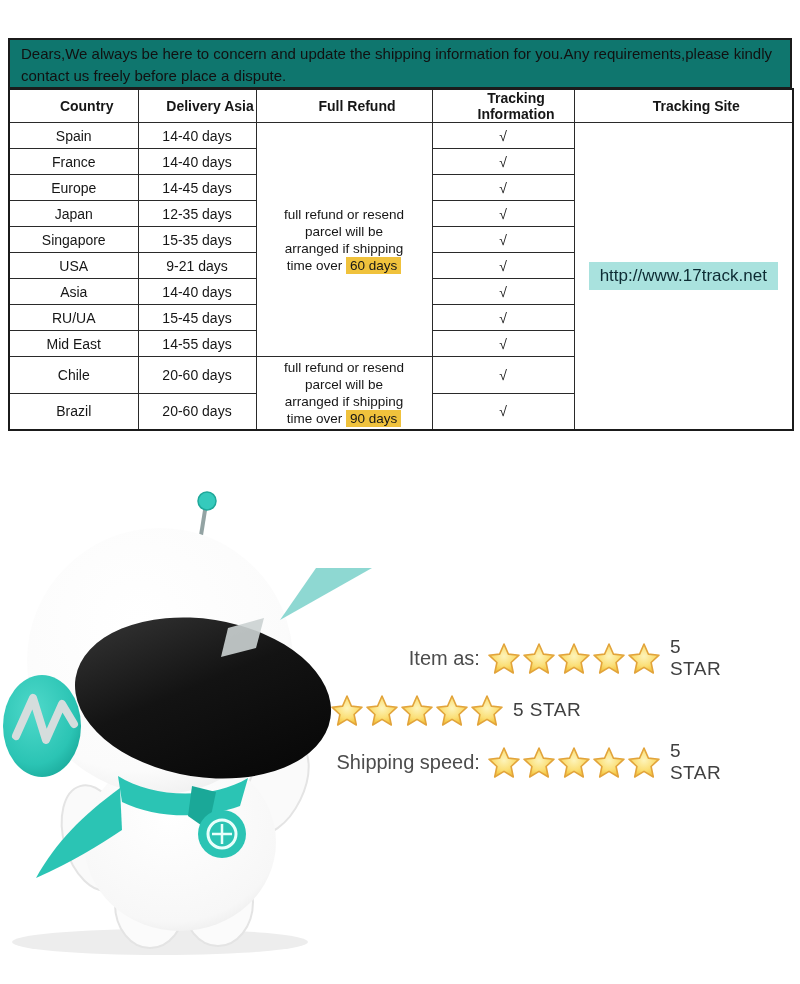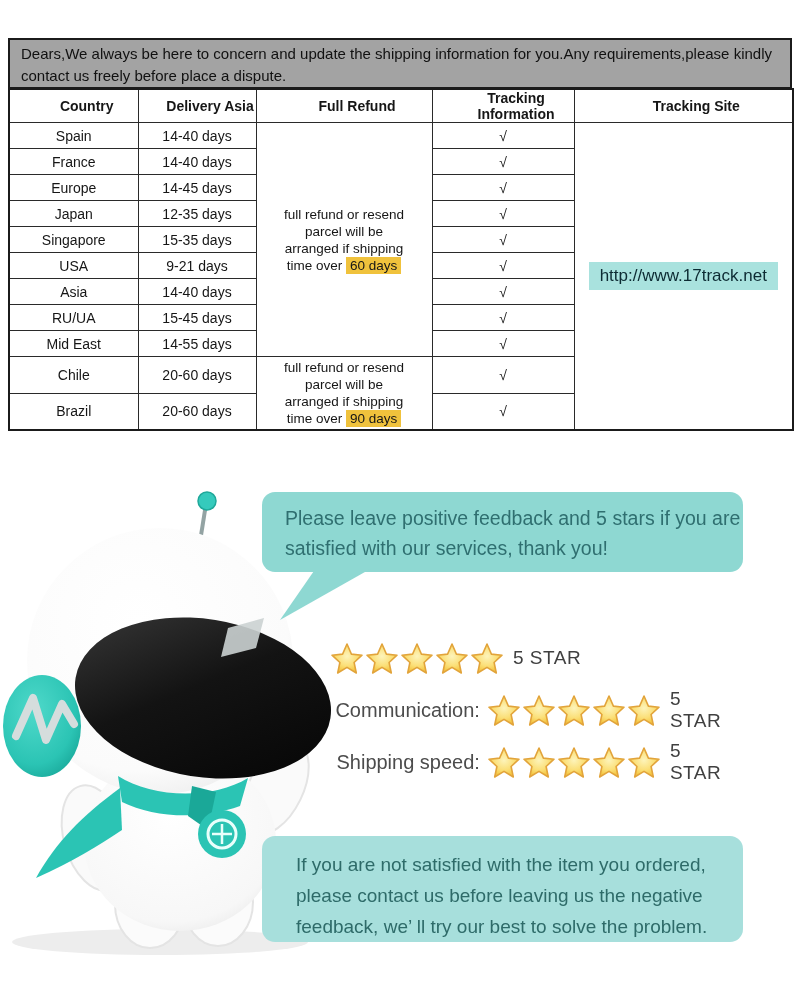--- a/index.html
+++ b/index.html
@@ -8,21 +8,21 @@
     width: 800px; height: 984px;
     font-family: "Liberation Sans", sans-serif;
     position: relative; overflow: hidden;
     color: #111;
   }
   .page { position: relative; width: 800px; height: 984px; }
 
   
   .notice-box {
     position: absolute; left: 8px; top: 38px; width: 784px; height: 51px;
-    border: 2.5px solid #1b1b1b; background: #a3a3a3;
+    border: 2.5px solid #1b1b1b; background: #0f766e;
     padding: 3px 11px; font-size: 15px; line-height: 21.5px; color: #111;
   }
 
   
   table.ship {
     position: absolute; left: 8px; top: 88px; width: 784px;
     border-collapse: collapse; table-layout: fixed;
     font-size: 14px; color: #161616;
     border: 2.5px solid #1b1b1b;
   }
@@ -214,29 +214,26 @@
     <ellipse cx="42" cy="240" rx="39" ry="51" fill="url(#earGrad)"></ellipse>
     <polyline points="16,250 33,212 46,254 62,218 74,238" fill="none" stroke="#d5dddd" stroke-width="8" stroke-linecap="round" stroke-linejoin="round"></polyline>
     <path d="M120,302 C82,330 56,356 36,392 C72,376 98,360 122,344 Z" fill="#2bc4b4"></path>
     <path d="M118,290 C152,312 212,314 248,292 L240,320 C202,334 154,332 122,316 Z" fill="#2bc4b4"></path>
     <path d="M192,300 L216,306 L208,344 L188,330 Z" fill="#1aa898"></path>
     <circle cx="222" cy="348" r="24" fill="#2bc4b4"></circle>
     <circle cx="222" cy="348" r="14" fill="none" stroke="#e9fffb" stroke-width="3"></circle>
     <path d="M212,348 L232,348 M222,338 L222,358" stroke="#e9fffb" stroke-width="2.5"></path>
   </svg>
 
-  <div class="bubble">
-    <span class="bubble-line">Please leave positive feedback and 5 stars if you are</span>
-    <span class="bubble-line">satisfied with our services, thank you!</span>
-  </div>
   <svg class="bubble-tail" width="110" height="58">
     <polygon points="48,0 104,0 12,52" fill="#8ed8d2"></polygon>
   </svg>
 
   <div class="rating-row" id="rating-0">
+    <span class="rating-label">Item as:</span>
     <span class="stars">
       <svg class="star" viewBox="0 0 34 33">
           <use href="#starShape" fill="url(#starGrad)" stroke="#e2a43b" stroke-width="1.6" stroke-linejoin="round"></use>
         </svg>
       <svg class="star" viewBox="0 0 34 33">
           <use href="#starShape" fill="url(#starGrad)" stroke="#e2a43b" stroke-width="1.6" stroke-linejoin="round"></use>
         </svg>
       <svg class="star" viewBox="0 0 34 33">
           <use href="#starShape" fill="url(#starGrad)" stroke="#e2a43b" stroke-width="1.6" stroke-linejoin="round"></use>
         </svg>
@@ -244,21 +241,20 @@
           <use href="#starShape" fill="url(#starGrad)" stroke="#e2a43b" stroke-width="1.6" stroke-linejoin="round"></use>
         </svg>
       <svg class="star" viewBox="0 0 34 33">
           <use href="#starShape" fill="url(#starGrad)" stroke="#e2a43b" stroke-width="1.6" stroke-linejoin="round"></use>
         </svg>
     </span>
     <span class="star-suffix">5 STAR</span>
   </div>
 
   <div class="rating-row" id="rating-1">
-    <span class="rating-label">Communication:</span>
     <span class="stars">
       <svg class="star" viewBox="0 0 34 33">
           <use href="#starShape" fill="url(#starGrad)" stroke="#e2a43b" stroke-width="1.6" stroke-linejoin="round"></use>
         </svg>
       <svg class="star" viewBox="0 0 34 33">
           <use href="#starShape" fill="url(#starGrad)" stroke="#e2a43b" stroke-width="1.6" stroke-linejoin="round"></use>
         </svg>
       <svg class="star" viewBox="0 0 34 33">
           <use href="#starShape" fill="url(#starGrad)" stroke="#e2a43b" stroke-width="1.6" stroke-linejoin="round"></use>
         </svg>
@@ -287,19 +283,14 @@
       <svg class="star" viewBox="0 0 34 33">
           <use href="#starShape" fill="url(#starGrad)" stroke="#e2a43b" stroke-width="1.6" stroke-linejoin="round"></use>
         </svg>
       <svg class="star" viewBox="0 0 34 33">
           <use href="#starShape" fill="url(#starGrad)" stroke="#e2a43b" stroke-width="1.6" stroke-linejoin="round"></use>
         </svg>
     </span>
     <span class="star-suffix">5 STAR</span>
   </div>
 
-  <div class="bottom-note">
-    <span class="note-line">If you are not satisfied with the item you ordered,</span>
-    <span class="note-line">please contact us before leaving us the negative</span>
-    <span class="note-line">feedback, we’ ll try our best to solve the problem.</span>
-  </div>
 
 </div>
 
 </body></html>

